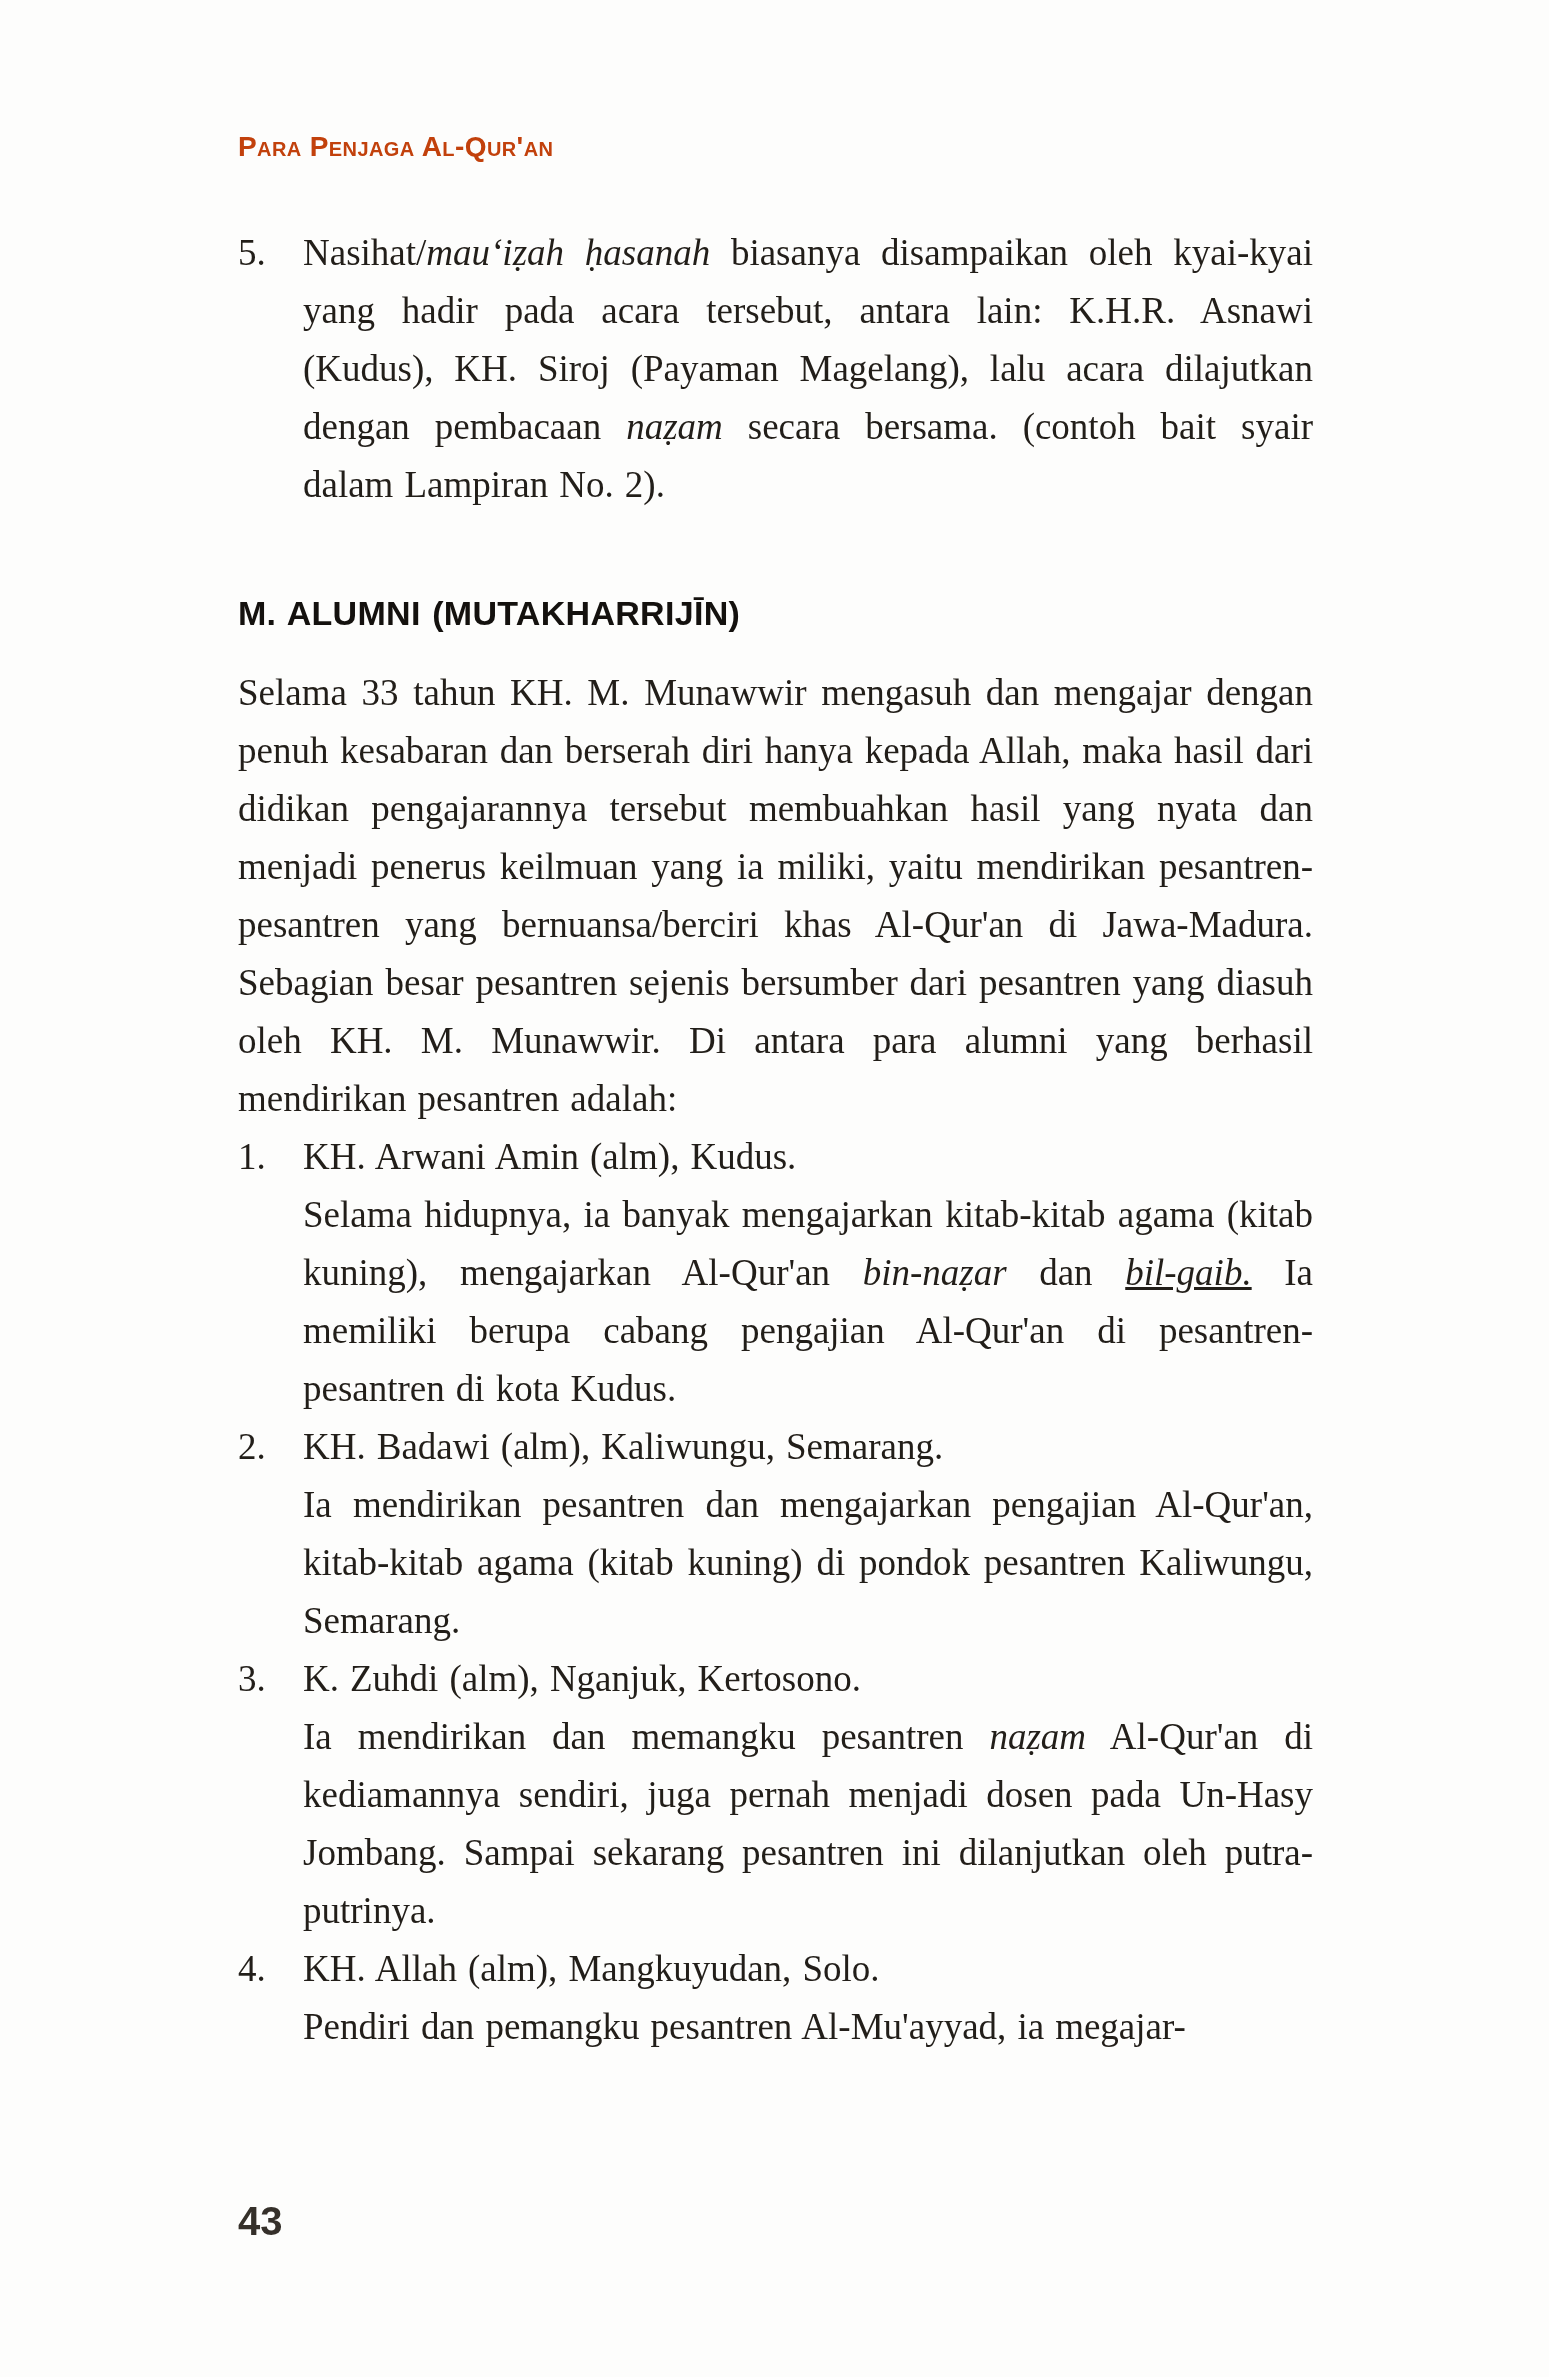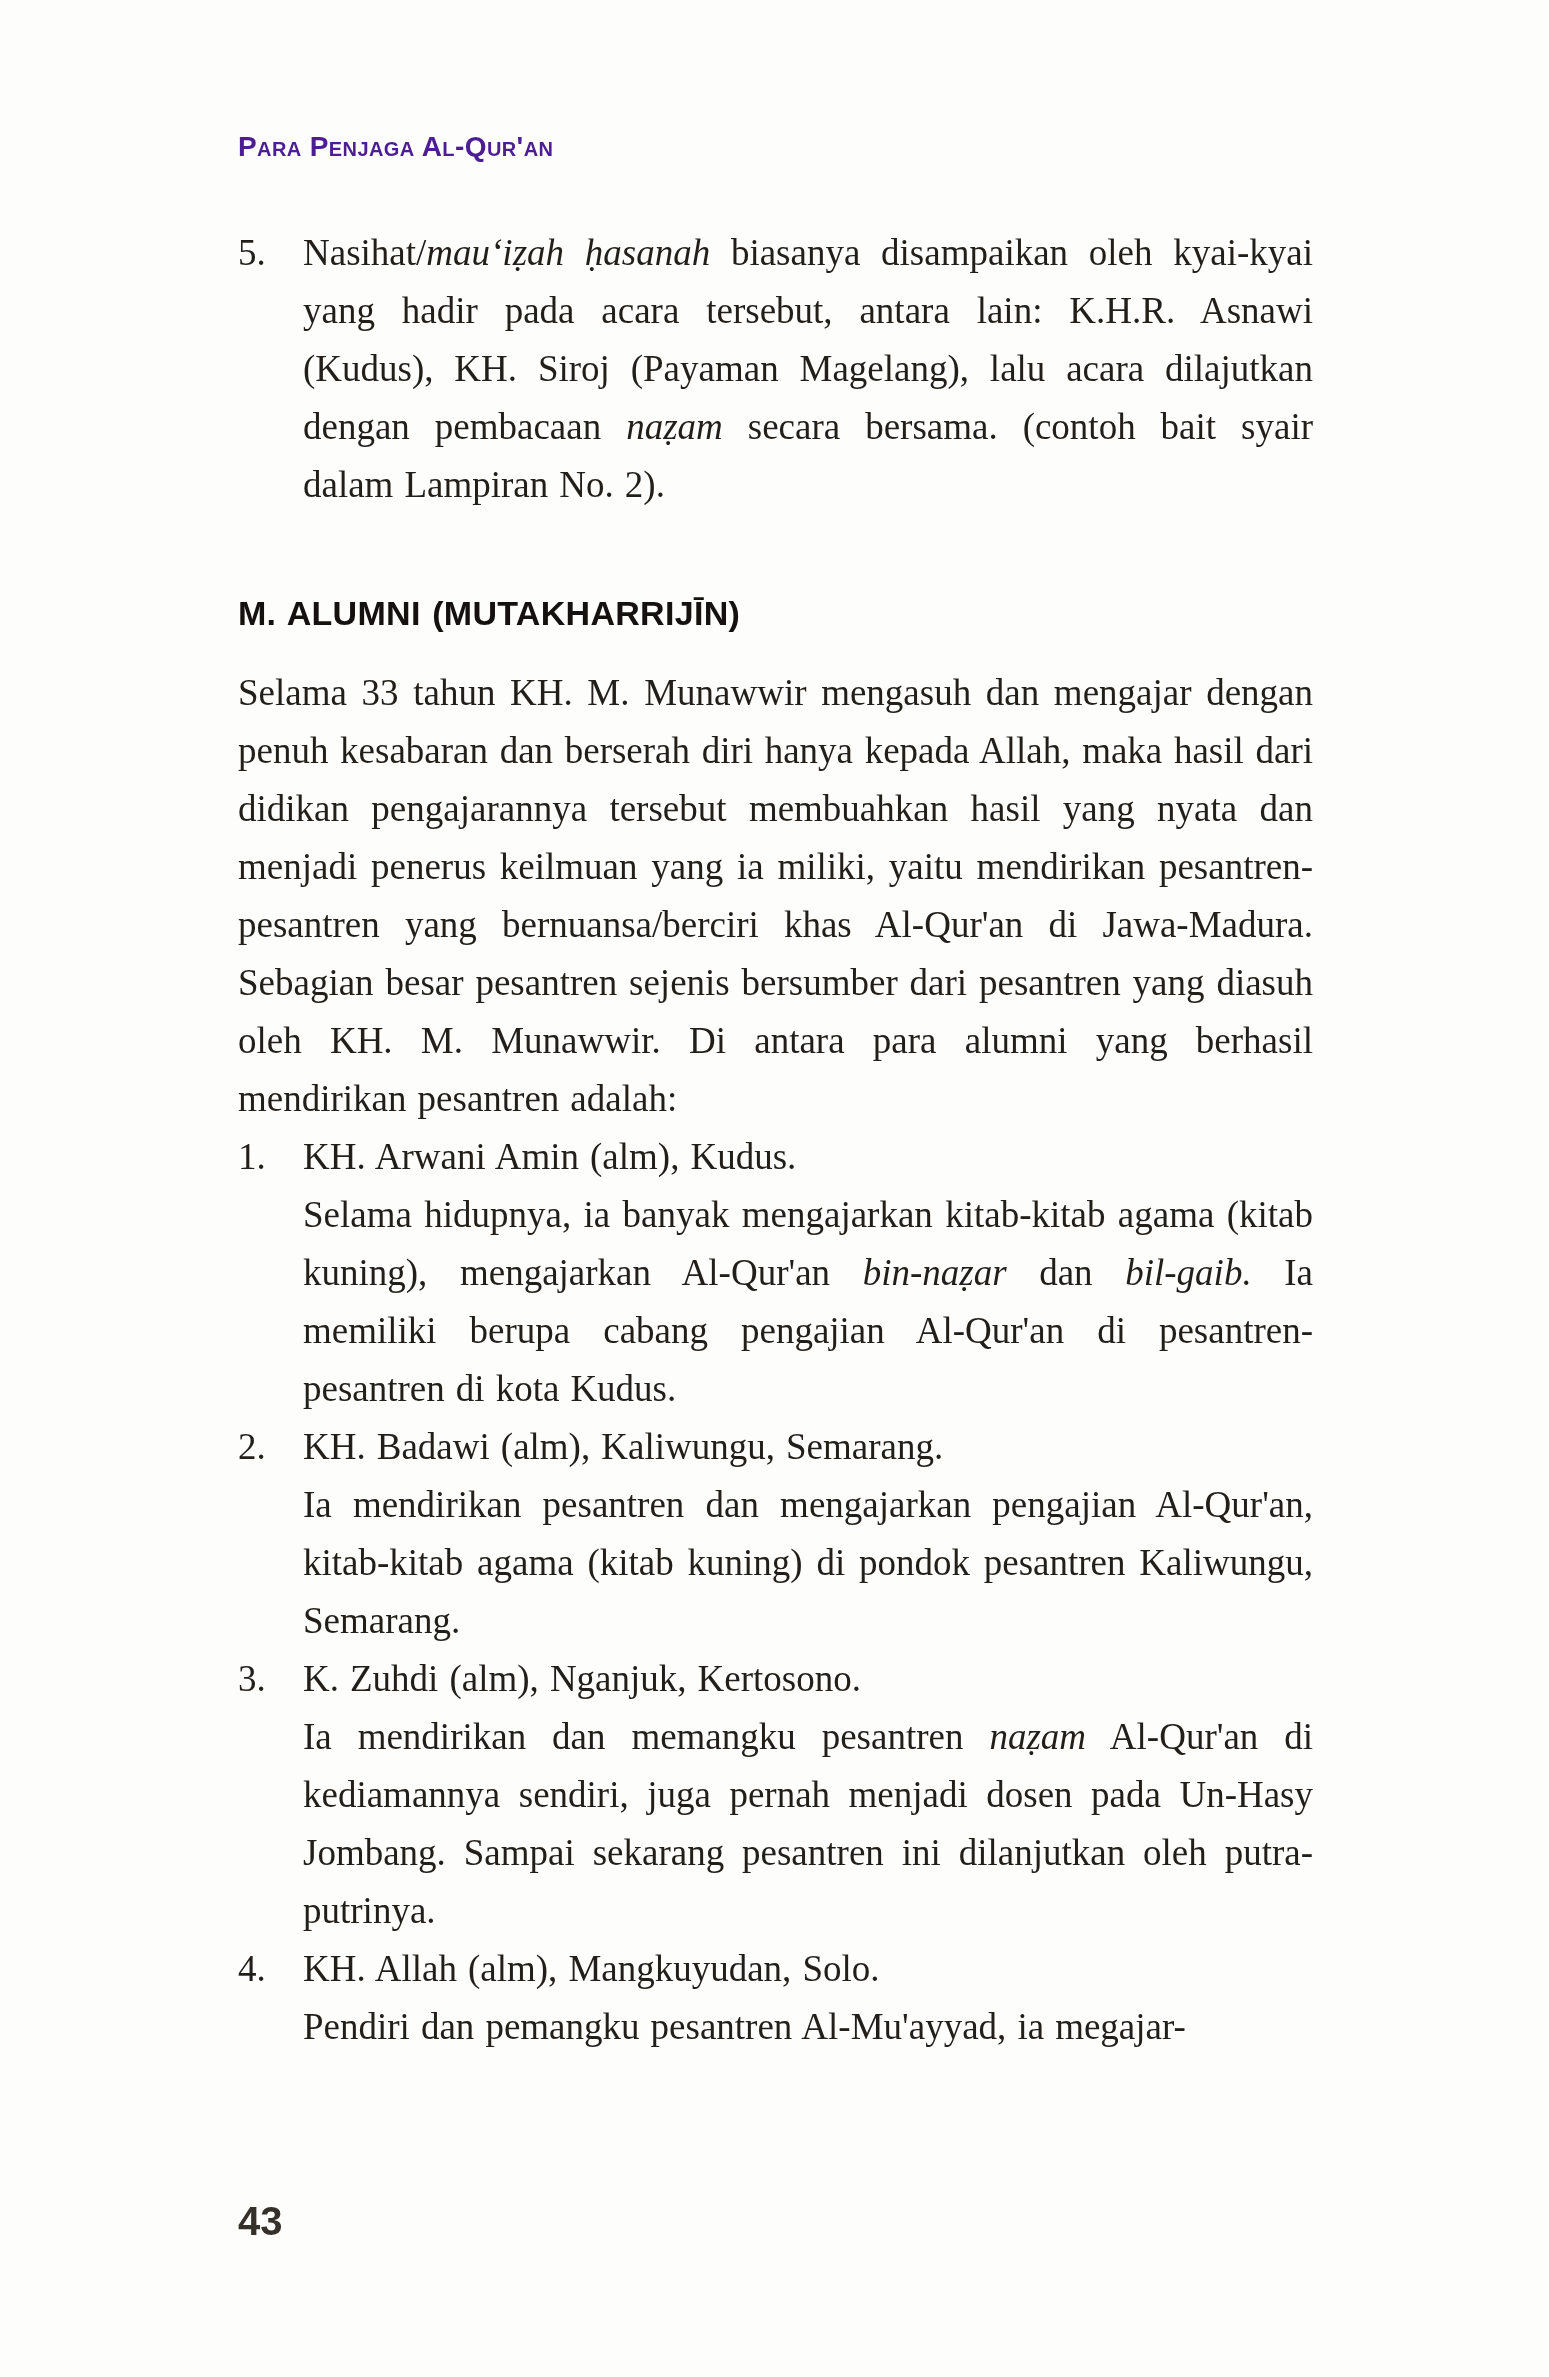--- a/index.html
+++ b/index.html
@@ -18,21 +18,21 @@
     top: 131px;
     left: 238px;
     width: 1075px;
   }
   .running-header {
     font-family: "Liberation Sans", sans-serif;
     font-weight: 700;
     font-variant: small-caps;
     font-size: 28px;
     letter-spacing: 0.4px;
-    color: #4c1d95;
+    color: #c2410c;
     margin-bottom: 61px;
   }
   .bodytext, .bodytext p {
     font-size: 37px;
     line-height: 58px;
     word-spacing: 1.8px;
   }
   .just { text-align: justify; }
   .hang { display: flex; align-items: flex-start; }
   .hang .num {
@@ -81,21 +81,21 @@
       <h2 class="section-heading">M. ALUMNI (MUTAKHARRIJĪN)</h2>
 
       <p class="just">Selama 33 tahun KH. M. Munawwir mengasuh dan mengajar dengan penuh kesabaran dan berserah diri hanya kepada Allah, maka hasil dari didikan pengajarannya tersebut membuahkan hasil yang nyata dan menjadi penerus keilmuan yang ia miliki, yaitu mendirikan pesantren-pesantren yang bernuansa/berciri khas Al-Qur'an di Jawa-Madura. Sebagian besar pesantren sejenis bersumber dari pesantren yang diasuh oleh KH. M. Munawwir. Di antara para alumni yang berhasil mendirikan pesantren adalah:</p>
 
       <div>
 
         <div class="hang">
           <span class="num">1.</span>
           <div class="itembody">
             <p class="alumni-title">KH. Arwani Amin (alm), Kudus.</p>
-            <p class="just"><span>Selama hidupnya, ia banyak mengajarkan kitab-kitab agama (kitab kuning), mengajarkan Al-Qur'an </span><span style="font-style: italic;">bin-naẓar</span><span> dan </span><span style="font-style: italic;">bil-gaib.</span><span> Ia memiliki berupa cabang pengajian Al-Qur'an di pesantren-pesantren di kota Kudus.</span></p>
+            <p class="just"><span>Selama hidupnya, ia banyak mengajarkan kitab-kitab agama (kitab kuning), mengajarkan Al-Qur'an </span><span style="font-style: italic;">bin-naẓar</span><span> dan </span><span style="font-style: italic; text-decoration: underline;">bil-gaib.</span><span> Ia memiliki berupa cabang pengajian Al-Qur'an di pesantren-pesantren di kota Kudus.</span></p>
           </div>
         </div>
 
         <div class="hang">
           <span class="num">2.</span>
           <div class="itembody">
             <p class="alumni-title">KH. Badawi (alm), Kaliwungu, Semarang.</p>
             <p class="just"><span>Ia mendirikan pesantren dan mengajarkan pengajian Al-Qur'an, kitab-kitab agama (kitab kuning) di pondok pesantren Kaliwungu, Semarang.</span></p>
           </div>
         </div>

